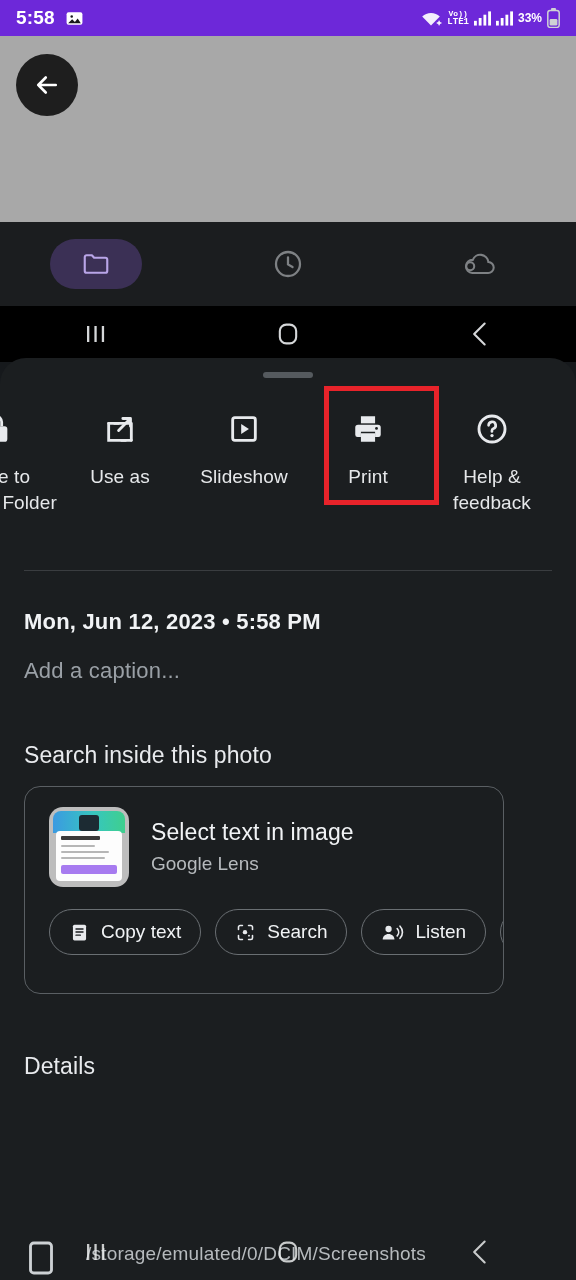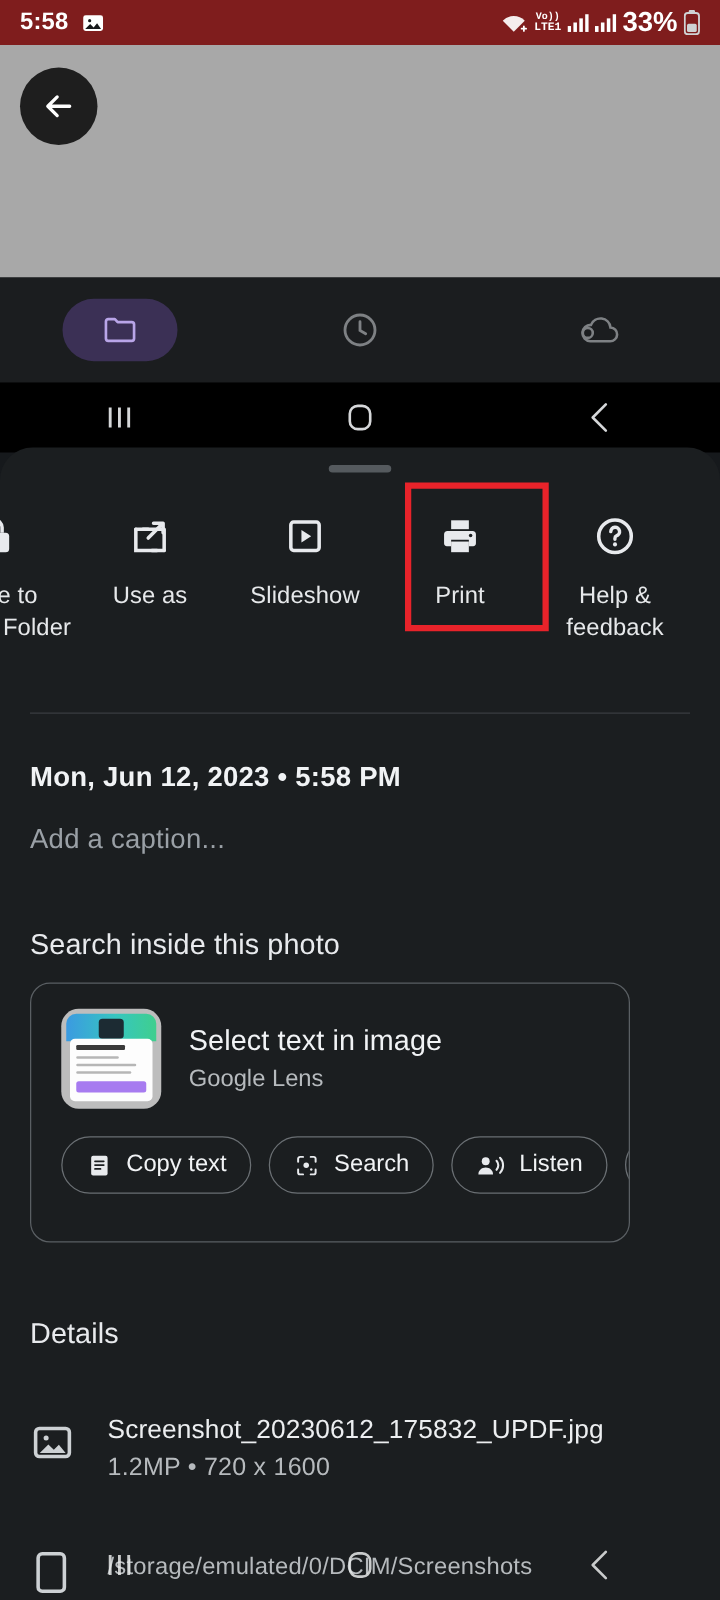--- a/index.html
+++ b/index.html
@@ -7,27 +7,27 @@
     width:576px; height:1280px;
     background:#000;
     font-family:"Liberation Sans", sans-serif;
     overflow:hidden;
   }
   .screen { position:relative; width:576px; height:1280px; background:#16191c; }
 
   
   .statusbar {
     position:absolute; top:0; left:0; width:576px; height:36px;
-    background:#7f1d1d; display:flex; align-items:center;
+    background:#6d28d9; display:flex; align-items:center;
     padding:0 16px; color:#fff;
   }
   .sb-left { display:flex; align-items:center; gap:10px; }
   .sb-time { font-size:19px; font-weight:600; letter-spacing:.2px; }
   .sb-right { margin-left:auto; display:flex; align-items:center; gap:5px; }
-  .sb-batt-txt { font-size:22px; font-weight:600; }
+  .sb-batt-txt { font-size:12px; font-weight:600; }
   svg { display:block; }
 
   
   .photo-area {
     position:absolute; top:36px; left:0; width:576px; height:186px;
     background:#a8a8a8;
   }
   .back-fab {
     position:absolute; top:18px; left:16px;
     width:62px; height:62px; border-radius:50%;
@@ -401,33 +401,20 @@
               </svg>
           </span>
           <span></span>
         </div>
       </div>
     </div>
 
     <div class="sec-title details">Details</div>
   </div>
 
-  <div class="detail-row file">
-    <div class="detail-ic">
-      <svg width="36" height="36" viewBox="0 0 24 24">
-          <rect x="3" y="4.5" width="18" height="15" rx="2" fill="none" stroke="#cdd1d4" stroke-width="1.9"></rect>
-          <circle cx="8.6" cy="9.6" r="1.35" fill="#cdd1d4"></circle>
-          <path d="M5.2 17.6l4.6-4.6 2.9 2.9 2.7-2.7 3.6 4.4z" fill="#cdd1d4"></path>
-        </svg>
-    </div>
-    <div class="detail-main">
-      <div class="d-title">Screenshot_20230612_175832_UPDF.jpg</div>
-      <div class="d-sub">1.2MP  •  720 x 1600</div>
-    </div>
-  </div>
 
   <div class="detail-row device">
     <div class="detail-ic">
       <svg width="34" height="36" viewBox="0 0 22 24">
           <rect x="4" y="2" width="14" height="20" rx="2.2" fill="none" stroke="#cdd1d4" stroke-width="1.9"></rect>
         </svg>
     </div>
     <div class="detail-main">
       <div class="d-sub path">/storage/emulated/0/DCIM/Screenshots</div>
     </div>

